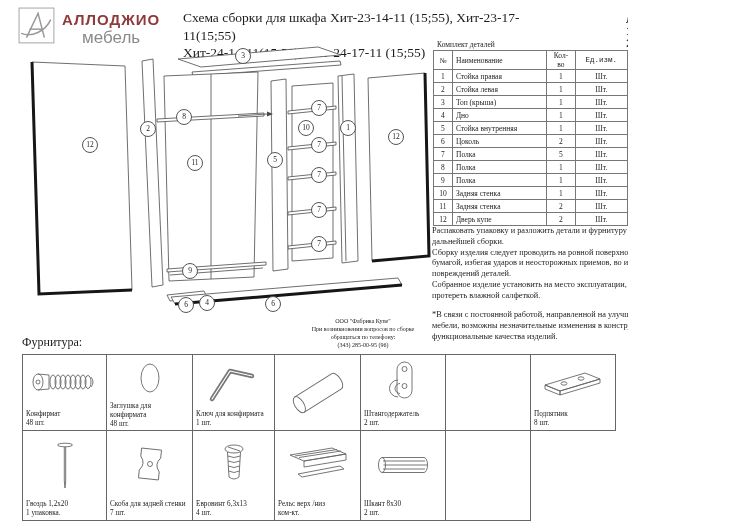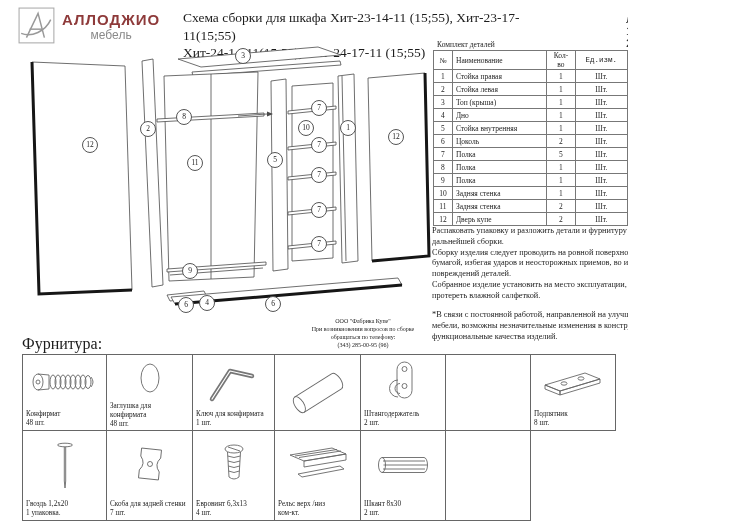--- a/index.html
+++ b/index.html
@@ -2,41 +2,41 @@
 <html><head>
 <meta charset="utf-8">
 <style>
   html,body{margin:0;padding:0;background:#fff;}
   #page{position:relative;width:628px;height:527px;background:#fff;overflow:hidden;
         font-family:"Liberation Serif",serif;color:#1c1c1c;}
   
   #logo-box{position:absolute;left:18px;top:7px;width:38px;height:38px;}
   #brand{position:absolute;left:62px;top:11px;text-align:center;font-family:"Liberation Sans",sans-serif;}
   #brand .b1{font-size:15px;font-weight:bold;color:#8e3a3a;letter-spacing:1px;}
-  #brand .b2{font-size:12px;color:#8a8a8a;margin-top:0px;text-align:center;}
+  #brand .b2{font-size:17px;color:#8a8a8a;margin-top:0px;text-align:center;}
   #title{position:absolute;left:183px;top:9px;width:380px;font-size:13.5px;line-height:1.3;}
   #sheetinfo{position:absolute;left:626px;top:13px;font-family:"Liberation Sans",sans-serif;font-size:11.5px;}
   #sheetinfo span{margin-right:16px;}
   
   #pt-caption{position:absolute;left:437px;top:40px;font-size:7.5px;}
   table.pt{position:absolute;left:433px;top:50px;border-collapse:collapse;font-size:7.5px;}
   table.pt td,table.pt th{border:1px solid #777;height:12px;padding:0 3px;font-weight:normal;text-align:center;}
   table.pt .name{text-align:left;width:160px;}
   table.pt .num{width:20px;} table.pt .qty{width:34px;} table.pt .unit{width:70px;font-family:Liberation Mono, monospace;}
   
   #notices{position:absolute;left:432px;top:226px;width:314px;font-size:8.3px;line-height:1.3;}
   #notices .par{margin:0 0 9px 0;}
   #notices .cont{margin:0;}
   
   #diagram{position:absolute;left:20px;top:45px;width:412px;height:292px;}
   .co{position:absolute;width:14px;height:14px;border:1px solid #555;border-radius:50%;background:#fff;
       font-size:7.5px;line-height:13px;text-align:center;}
   #factory-note{position:absolute;left:283px;top:317px;width:160px;text-align:center;font-size:6px;line-height:1.35;}
   
-  #hw-title{position:absolute;left:22px;top:335px;font-size:16px;}
+  #hw-title{position:absolute;left:22px;top:335px;font-size:12px;}
   #hw-grid{position:absolute;left:22px;top:354px;display:grid;
            grid-template-columns:84px 86px 82px 86px 85px 85px 85px;
            grid-template-rows:76px 90px;border-top:1px solid #666;border-left:1px solid #666;}
   .hw-cell{border-right:1px solid #666;border-bottom:1px solid #666;display:flex;flex-direction:column;}
   .hw-icon{flex:1;display:flex;align-items:center;justify-content:center;}
   .hw-label{font-size:7.2px;line-height:1.25;padding:1px 3px 2px 3px;}
   
   #assembled{position:absolute;left:620px;top:346px;width:126px;text-align:center;}
   #assembled .cap{font-size:6.8px;margin-top:2px;}
   svg{display:block;}

